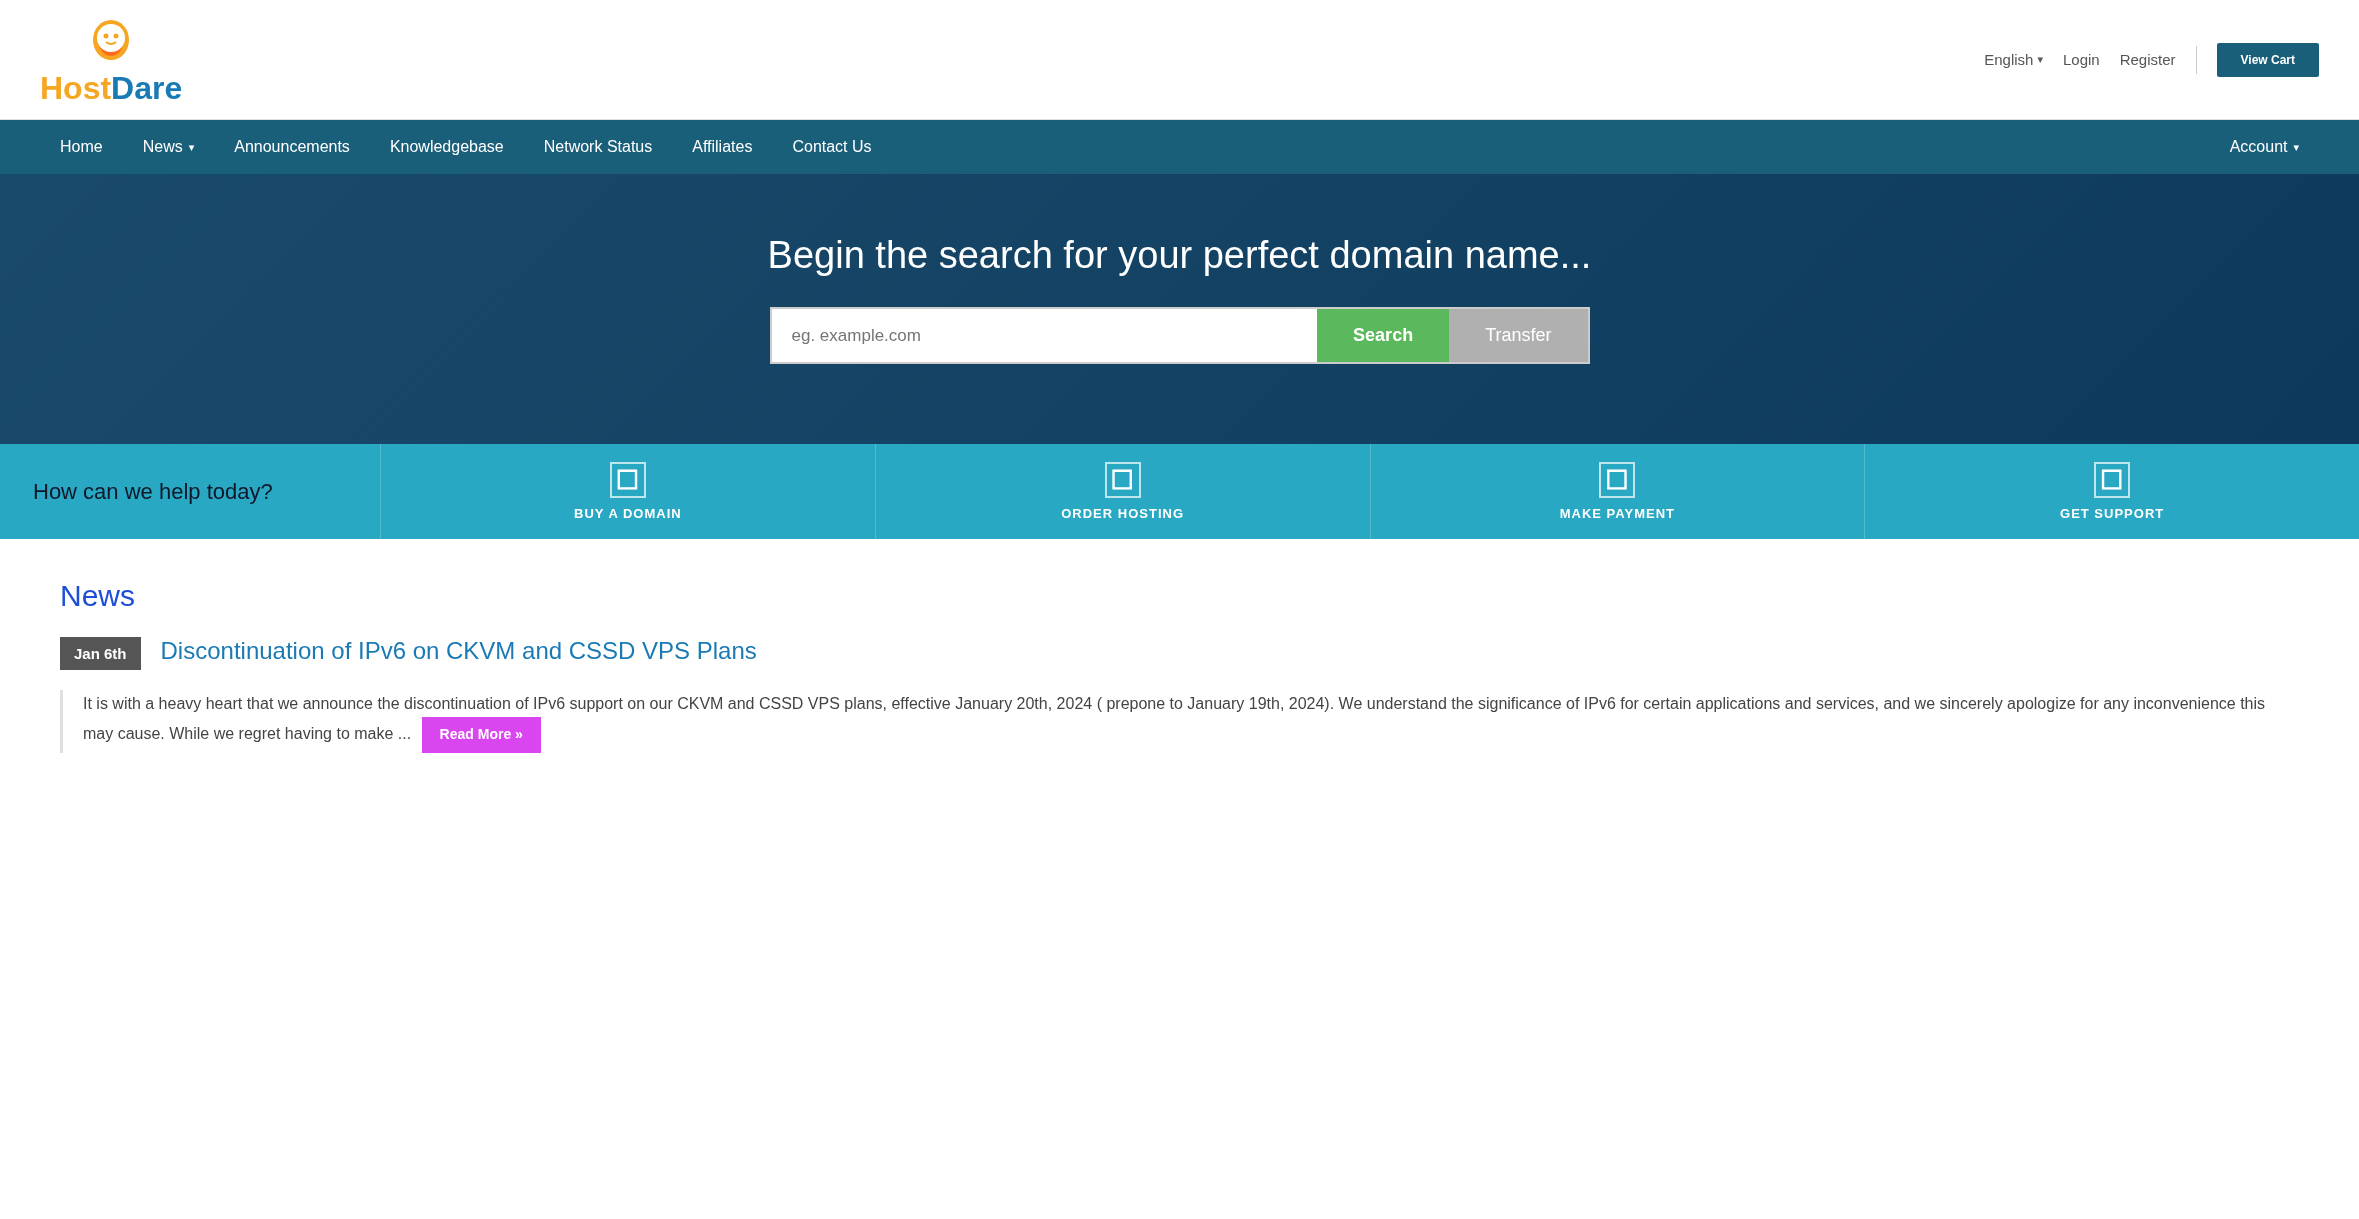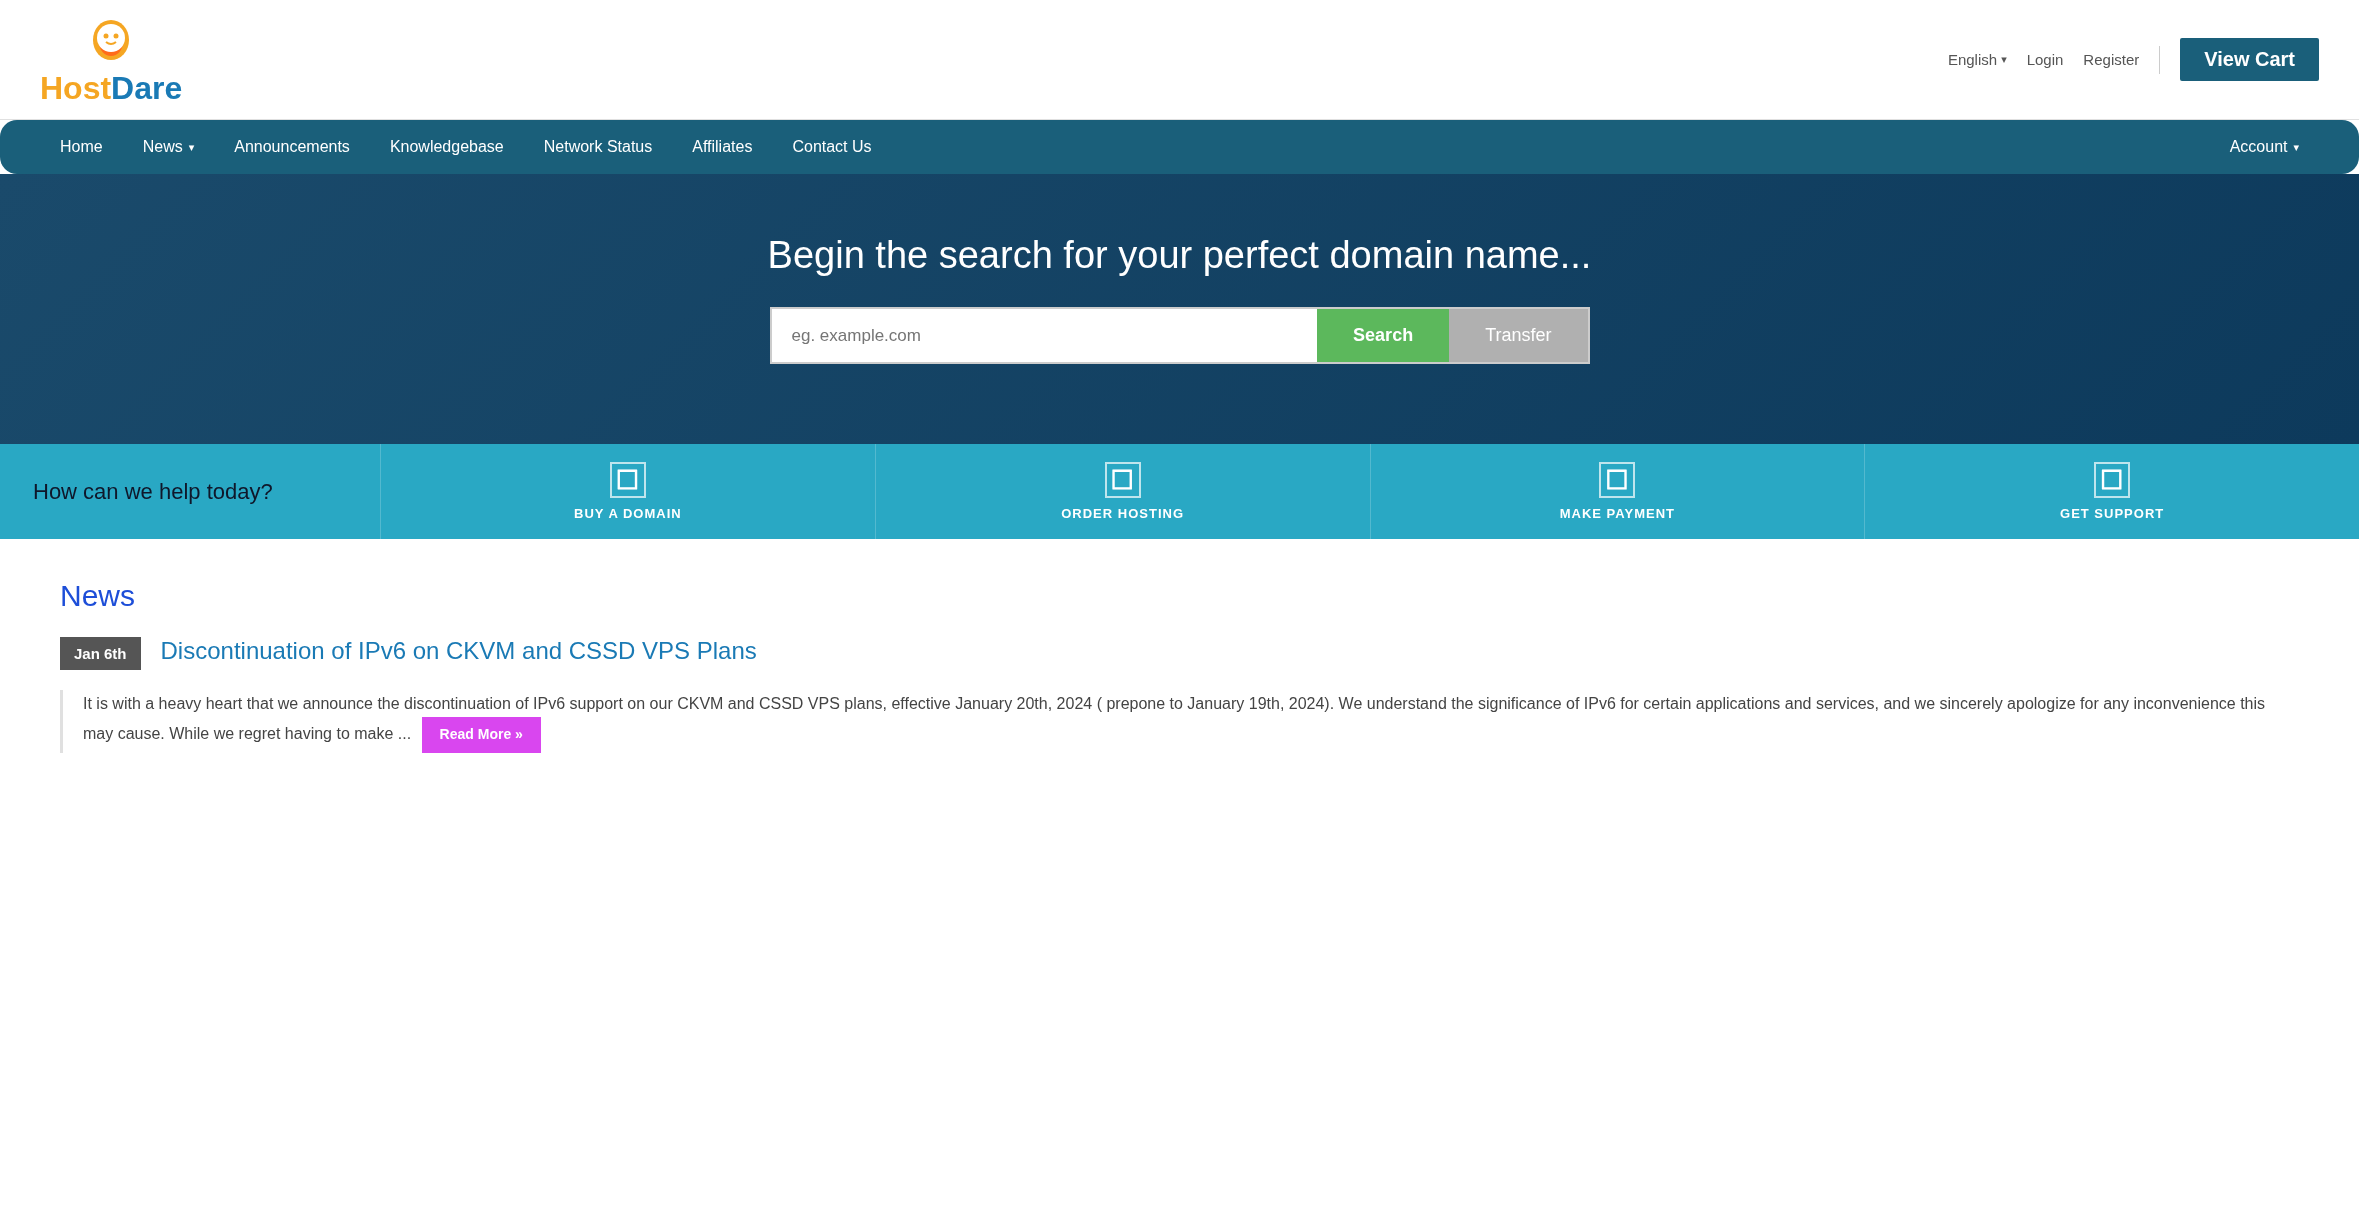--- a/index.html
+++ b/index.html
@@ -52,33 +52,32 @@
     .header-divider {
       width: 1px;
       height: 28px;
       background: #ccc;
     }
     .header-viewcart {
       background: #1a5f7a;
       color: #fff;
       padding: 10px 24px;
       border: none;
-      font-size: 20px;
+      font-size: 12px;
       font-weight: bold;
       cursor: pointer;
       border-radius: 2px;
     }
 
     
     .navbar {
       background: #1a5f7a;
       display: flex;
       align-items: stretch;
       padding: 0 40px;
-      border-radius: 17px;
     }
     .nav-item {
       color: #fff;
       font-size: 16px;
       padding: 18px 20px;
       cursor: pointer;
       white-space: nowrap;
       display: flex;
       align-items: center;
       gap: 6px;

